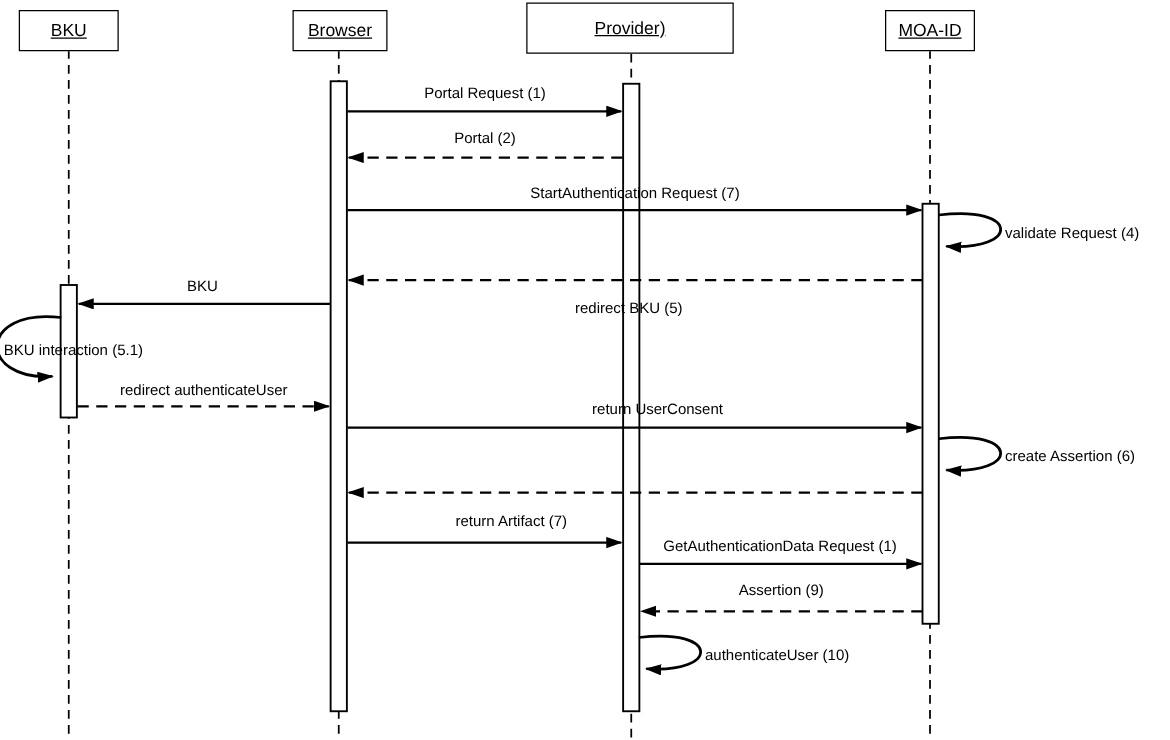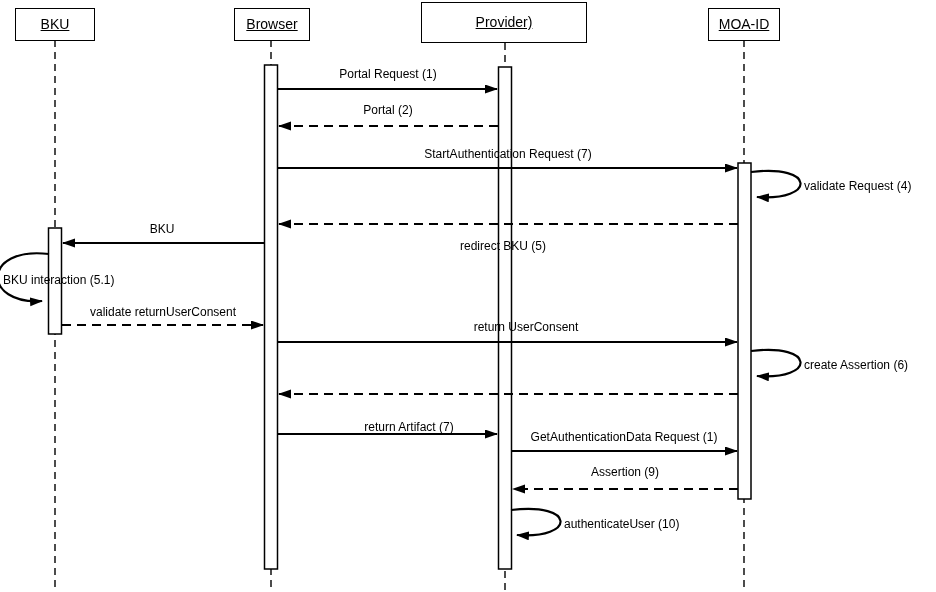--- a/index.html
+++ b/index.html
@@ -98,21 +98,21 @@
     <span>MOA-ID</span>
   </div>
 
   <div class="msg-label centered" style="left:388px; top:67px;">Portal Request (1)</div>
   <div class="msg-label centered" style="left:388px; top:103px;">Portal (2)</div>
   <div class="msg-label centered" style="left:508px; top:147px;">StartAuthentication Request (7)</div>
   <div class="msg-label" style="left:804px; top:179px;">validate Request (4)</div>
   <div class="msg-label centered" style="left:503px; top:202px;margin-top:37px;">redirect BKU (5)</div>
   <div class="msg-label centered" style="left:162px; top:222px;">BKU</div>
   <div class="msg-label" style="left:3px; top:273px;">BKU interaction (5.1)</div>
-  <div class="msg-label centered" style="left:163px; top:305px;">validate returnUserConsent</div>
+  <div class="msg-label centered" style="left:163px; top:305px;">redirect authenticateUser</div>
   <div class="msg-label centered" style="left:482px; top:320px;margin-left:44px;">return UserConsent</div>
   <div class="msg-label" style="left:804px; top:358px;">create Assertion (6)</div>
-  <div class="msg-label centered" style="left:385px; top:420px;padding-left:48px;">return Artifact (7)</div>
+  <div class="msg-label centered" style="left:385px; top:410px;padding-left:48px;">return Artifact (7)</div>
   <div class="msg-label centered" style="left:624px; top:430px;">GetAuthenticationData Request (1)</div>
   <div class="msg-label centered" style="left:625px; top:465px;">Assertion (9)</div>
   <div class="msg-label" style="left:564px; top:517px;">authenticateUser (10)</div>
 
 </div>
 
 </body></html>

